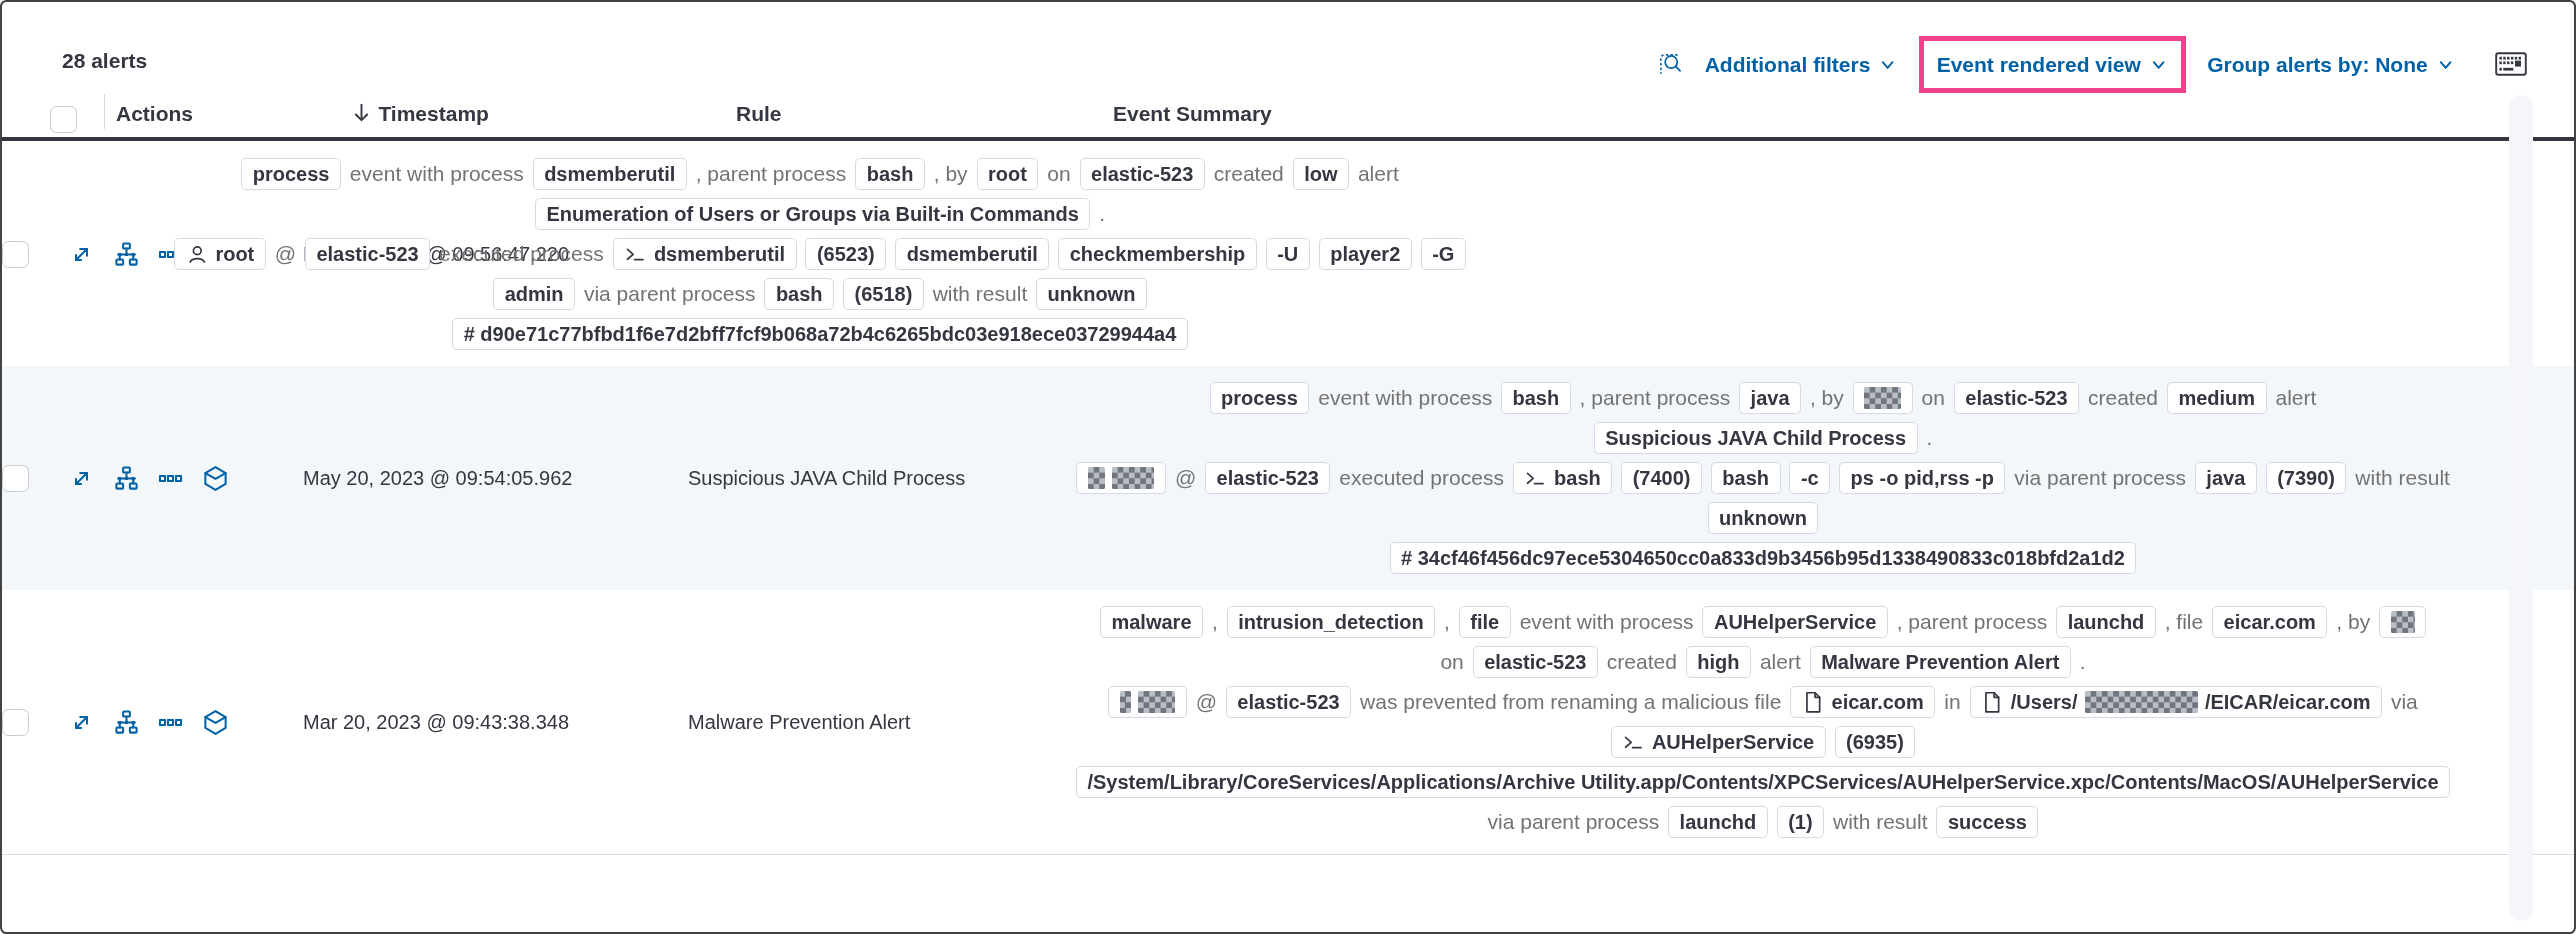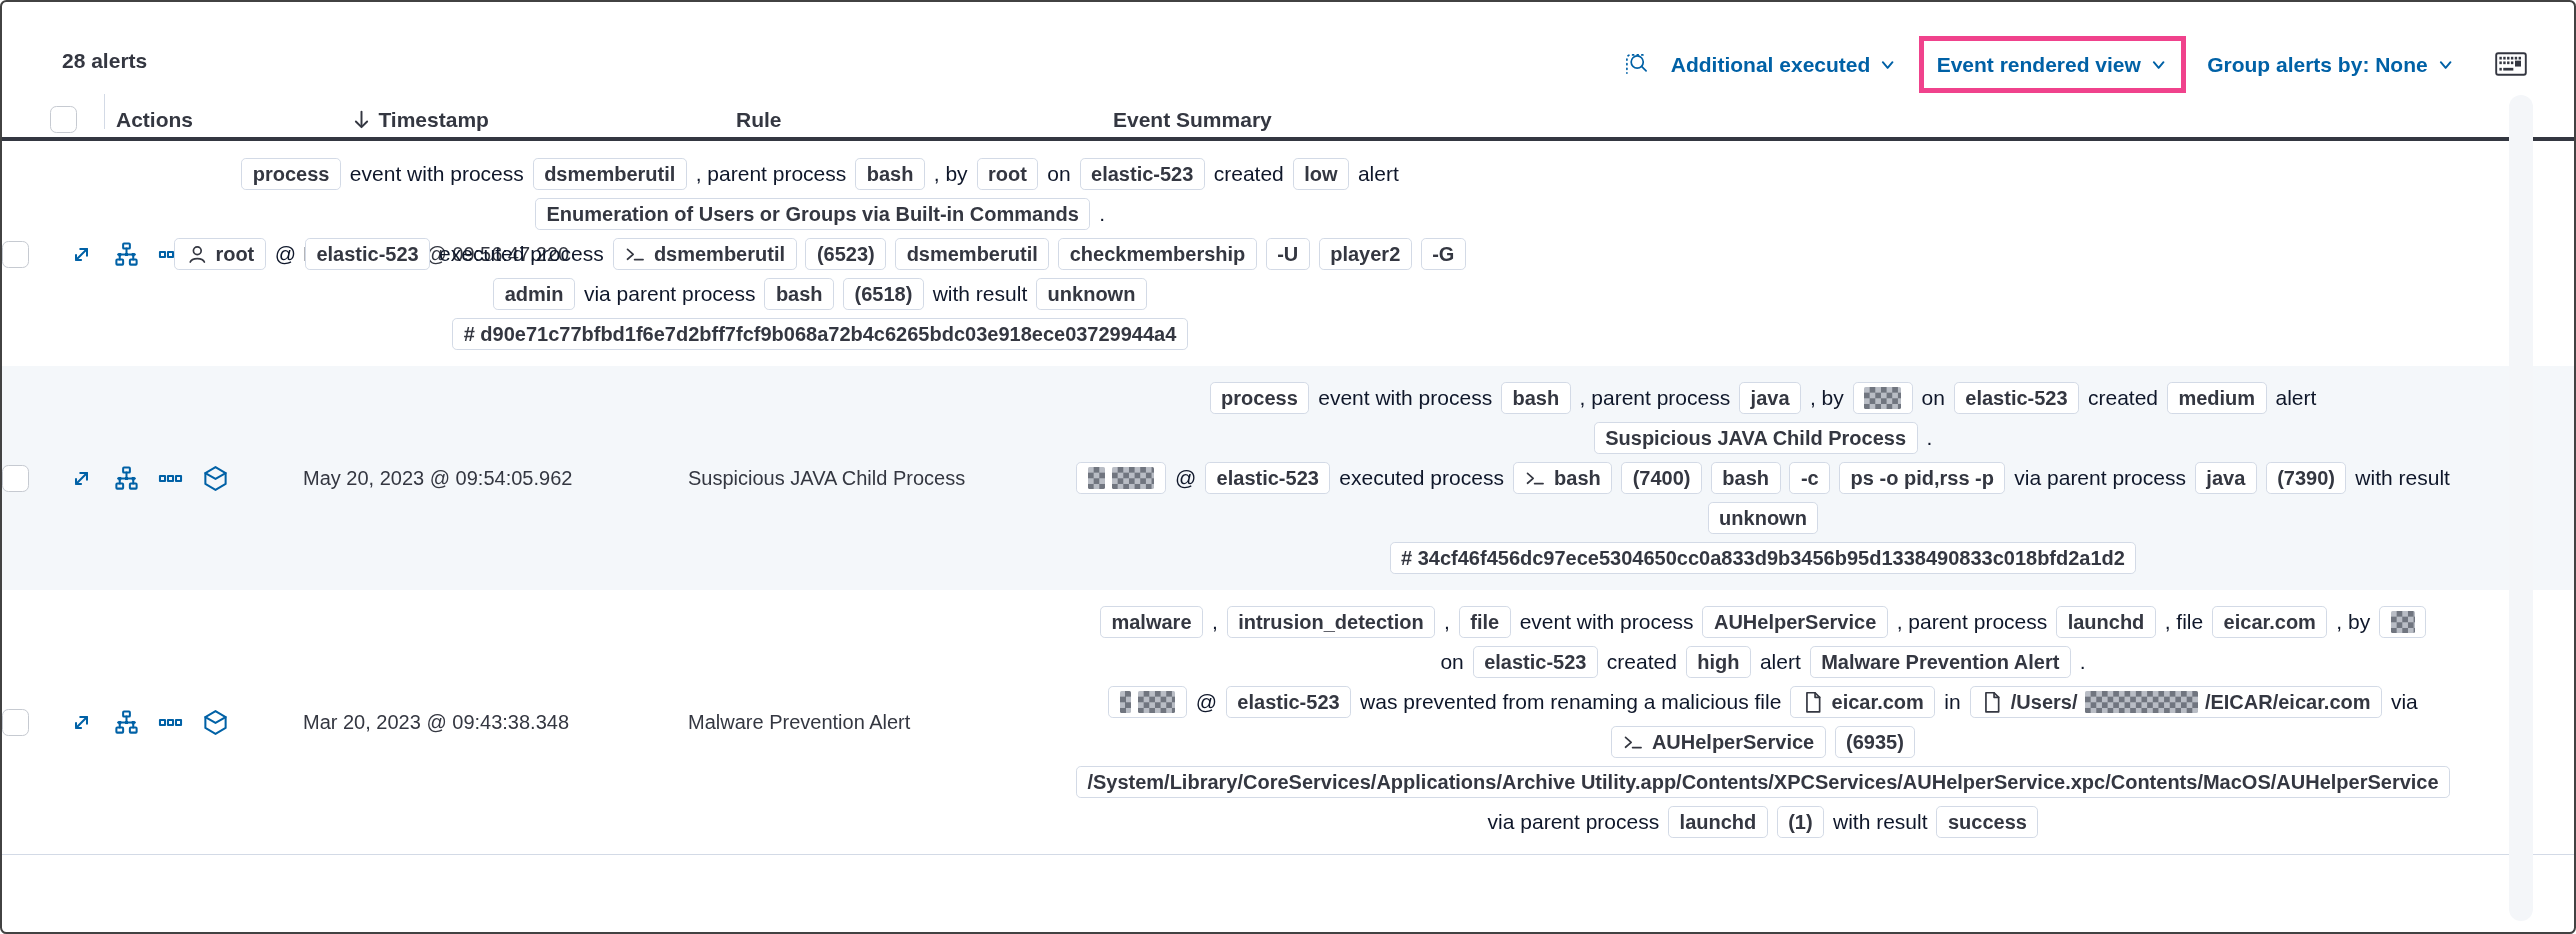--- a/index.html
+++ b/index.html
@@ -16,37 +16,37 @@
   .kbd-btn svg{width:32px;height:24px;display:block;}
 
   
   .count-row{position:absolute;top:47px;left:60px;display:flex;align-items:center;gap:21px;flex-direction:column;}
   .count-label{font-size:21px;font-weight:700;color:#343741;}
   .count-divider{width:1.6px;height:35px;background:#d3dae6;}
 
   
   .grid-cols{display:grid;grid-template-columns:66px 235px 385px 377px 1fr;padding-left:48px;box-sizing:border-box;}
   .thead{position:absolute;top:100px;left:0;right:0;border-bottom:4.8px solid #343741;}
-  .th{display:flex;align-items:center;gap:6.4px;font-size:21px;font-weight:700;height:35px;white-space:nowrap;}
+  .th{display:flex;align-items:flex-start;gap:6.4px;font-size:21px;font-weight:700;height:35px;white-space:nowrap;}
   .sort-ic svg{width:21px;height:21px;display:block;}
   .tbody{position:absolute;top:140px;left:0;right:0;}
   .row{padding:16px 0;}
   .row.striped{background:#f4f7fa;}
   .row:last-child{border-bottom:1.6px solid #d3dae6;}
   .cell{display:flex;align-items:center;}
   .cell-check{align-items:center;}
   .checkbox{width:27px;height:27px;border:1.6px solid #c6cad1;border-radius:6.4px;background:#fff;box-sizing:border-box;cursor:pointer;}
   .actions{display:flex;align-items:center;gap:17.7px;color:#0061a6;}
   .act-btn{cursor:pointer;display:inline-flex;}
   .act-btn svg{width:27px;height:27px;display:block;}
   .cell-text{font-size:20px;color:#343741;white-space:nowrap;}
   .cell-summary{flex-direction:column;justify-content:center;gap:8px;padding-right:113px;}
   .sline{display:flex;align-items:center;justify-content:center;gap:8.9px;white-space:nowrap;}
   .badge{display:inline-flex;align-items:center;gap:7.2px;min-height:32px;padding:0 10.5px;background:#fff;border:1.6px solid #d3dae6;border-radius:4.8px;font-size:20px;font-weight:700;color:#343741;box-sizing:border-box;}
-  .seg-text{font-size:21px;color:#0f172a;}
+  .seg-text{font-size:21px;color:#737373;}
   .b-icon{display:inline-flex;color:#343741;}
   .b-icon svg{width:22.6px;height:22.6px;display:block;}
   .redact{display:inline-block;height:22.6px;border-radius:1.6px;background:repeating-conic-gradient(#70757f 0% 25%, #b9bdc5 0% 50%) 0 0/11.3px 11.3px;}
 
   
   svg{stroke:currentColor;fill:none;stroke-width:2.4;stroke-linecap:round;stroke-linejoin:round;}
 
   .scrollbar{position:absolute;top:93px;bottom:11.3px;right:41px;width:24px;background:#f4f6f9;border-radius:12px;}
 </style>
 </head>
@@ -56,21 +56,21 @@
 
   <div class="toolbar">
     <span class="tb-icon act-btn" style="color:#0061a6">
       <svg viewBox="0 0 38 38">
           <path d="M28 5.5 H11 Q5.5 5.5 5.5 11 V31" stroke-dasharray="1.5 5"></path>
           <circle cx="20" cy="15.5" r="8.5"></circle>
           <path d="M26.5 22 L32.5 28"></path>
         </svg>
     </span>
     <span class="tb-link">
-      <span>Additional executed</span>
+      <span>Additional filters</span>
       <span class="chev">
           <svg viewBox="0 0 24 24">
             <polyline points="6,9 12,16 18,9"></polyline>
           </svg>
         </span>
     </span>
     <span class="hl-box">
       <span class="tb-link">
         <span>Event rendered view</span>
         <span class="chev">

